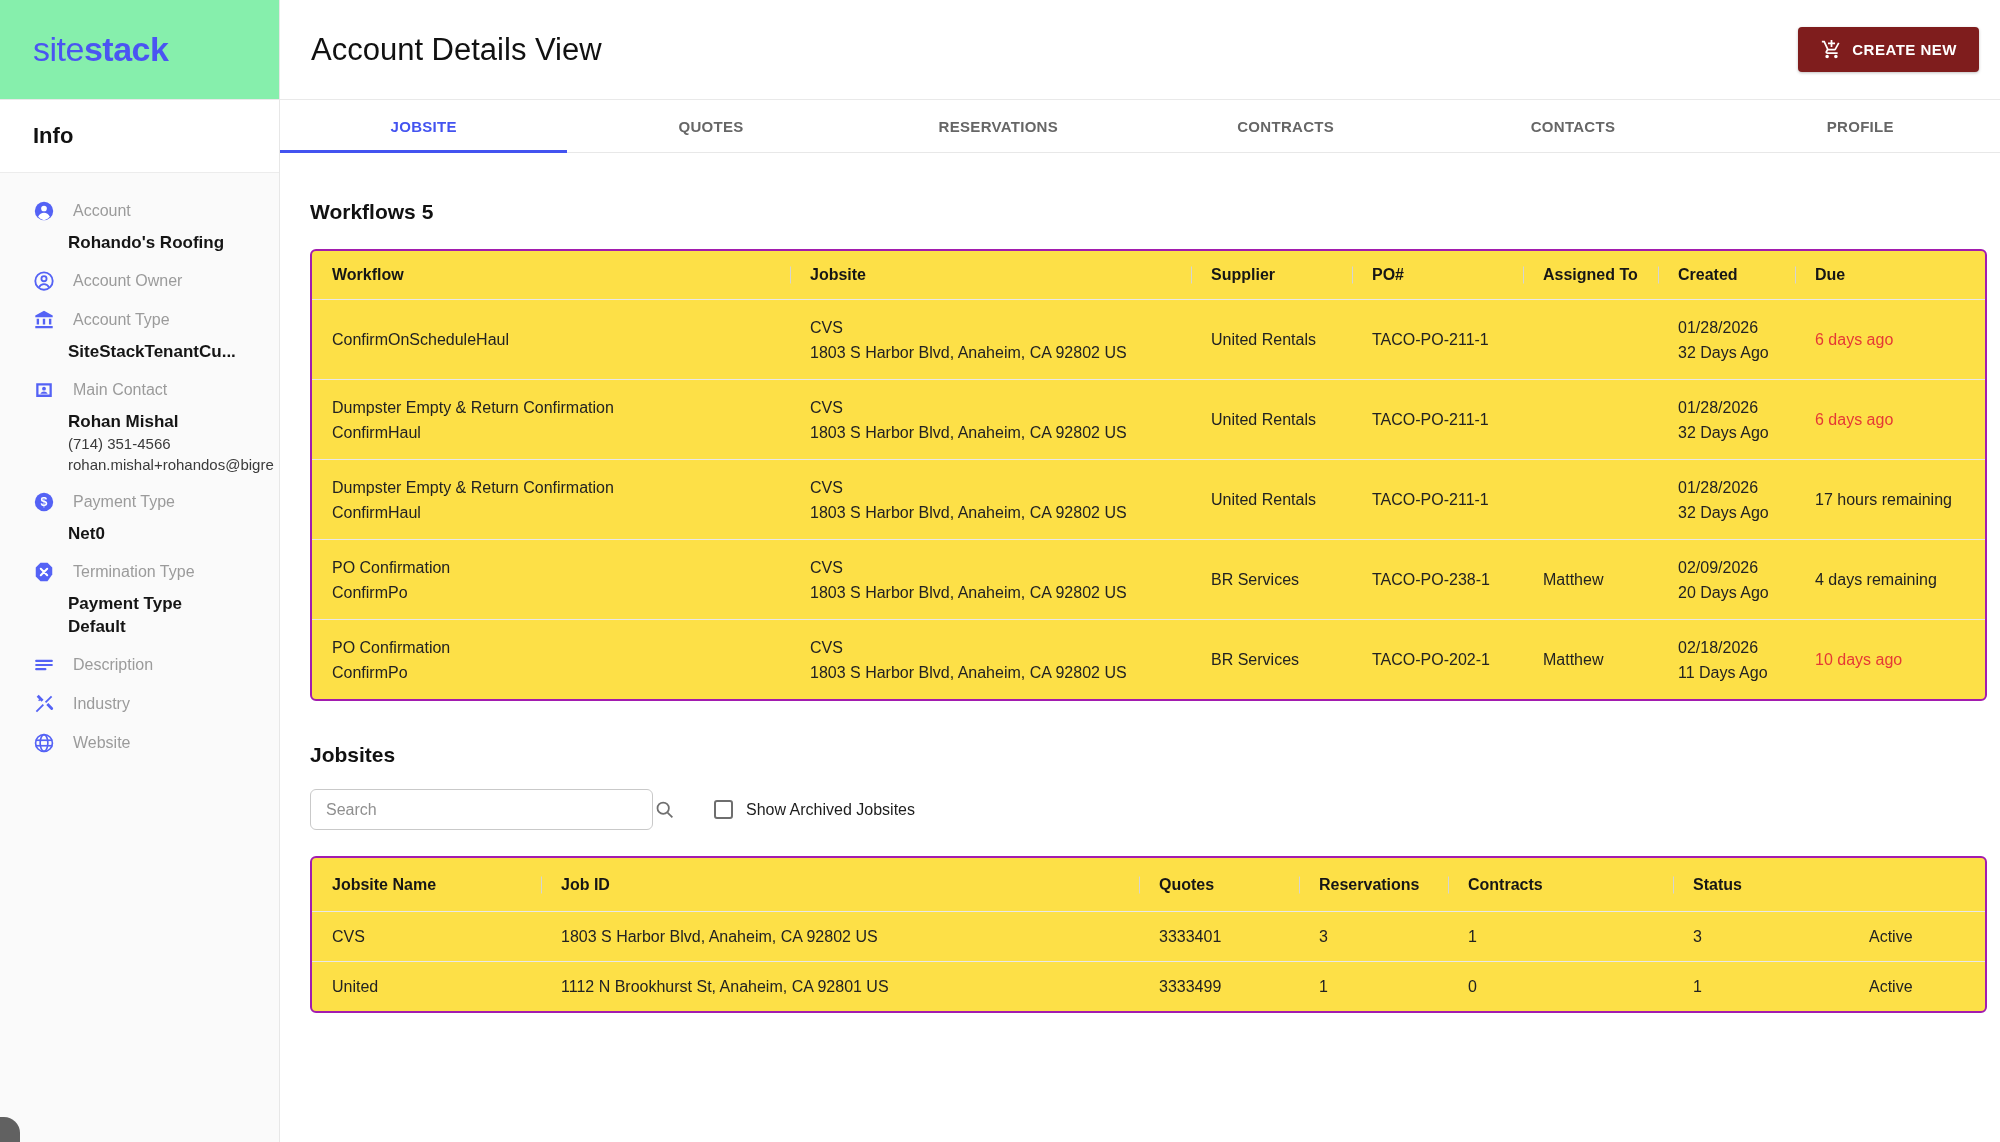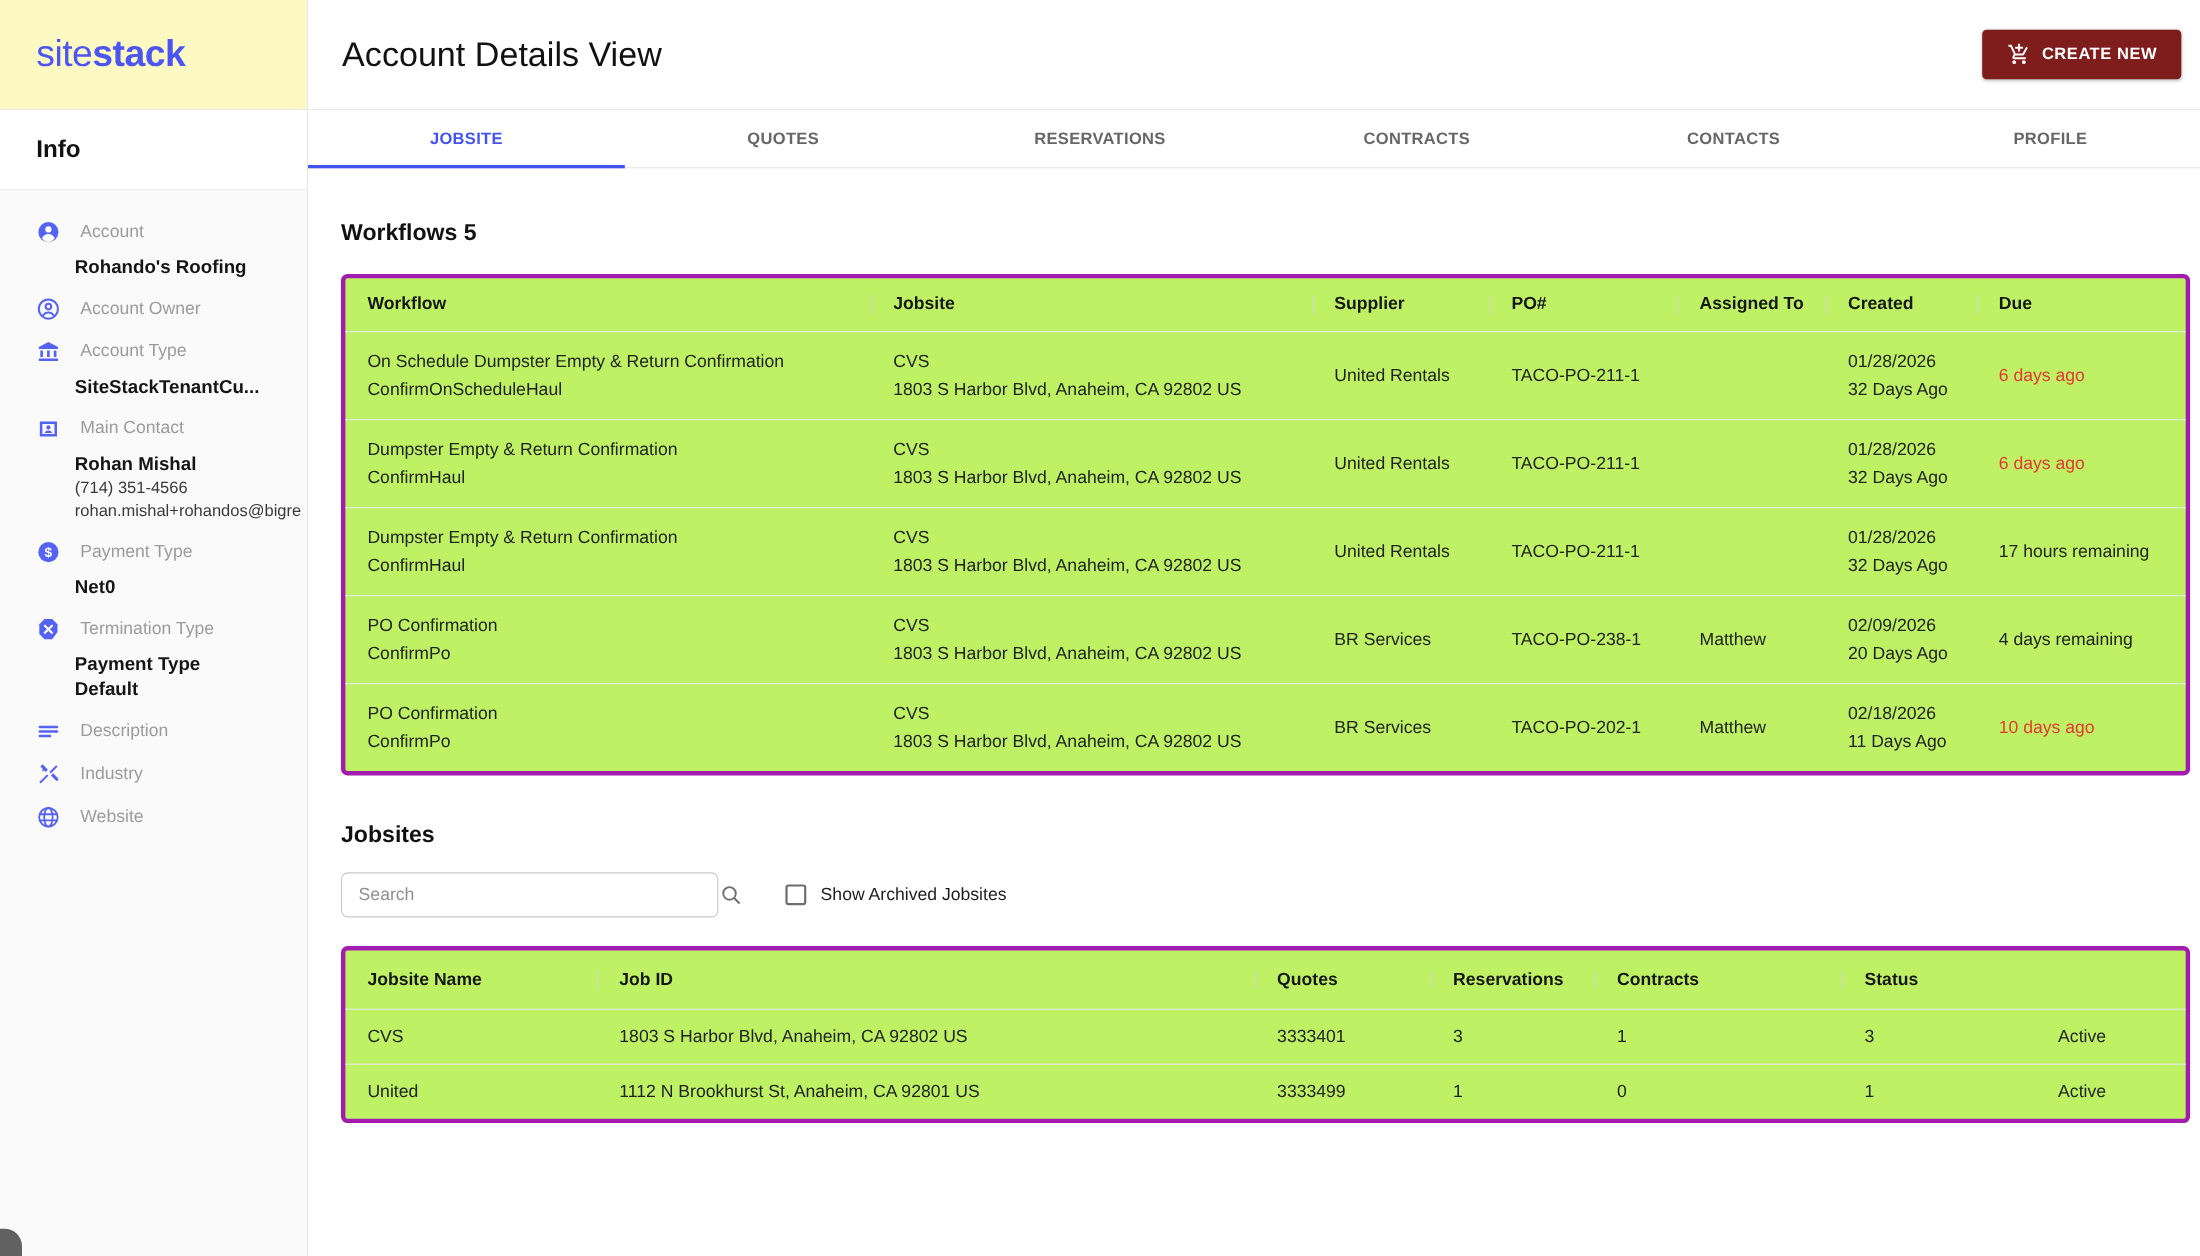--- a/index.html
+++ b/index.html
@@ -2,21 +2,21 @@
 <html><head>
 <meta charset="utf-8">
 <style>
   * { margin:0; padding:0; box-sizing:border-box; }
   html,body { width:2000px; height:1142px; overflow:hidden; background:#fff;
     font-family:"Liberation Sans", sans-serif; color:#1f1f1f; }
   .app { position:relative; width:2000px; height:1142px; display:flex; }
 
   
   .sidebar { width:280px; height:1142px; flex:0 0 280px; border-right:1px solid #e7e7e7;
-    display:flex; flex-direction:column; background:#fef9c3; position:relative; }
+    display:flex; flex-direction:column; background:#86efac; position:relative; }
   .logo-area { height:100px; display:flex; align-items:center; padding-left:33px;
     border-bottom:1px solid #e9e9e9; }
   .logo { font-size:34px; color:#4a55f2; letter-spacing:-0.5px; }
   .logo .light { font-weight:400; }
   .logo .heavy { font-weight:700; }
   .info-title-area { height:72px; display:flex; align-items:center; padding-left:33px; background:#fff; }
   .info-title { font-size:22px; font-weight:700; color:#111; }
   .sb-body { flex:1; background:#fafafa; border-top:1px solid #ececec; padding:26px 0 0 33px; overflow:hidden; }
   .sb-item { margin-bottom:15px; }
   .sb-head { display:flex; align-items:center; gap:18px; min-height:24px; }
@@ -44,21 +44,21 @@
   .tabbar { height:53px; display:flex; border-bottom:1px solid #e8e8e8; }
   .tab { flex:1; display:flex; align-items:center; justify-content:center; font-size:15px;
     font-weight:700; letter-spacing:0.3px; color:#666; cursor:pointer; position:relative; }
   .tab.active { color:#4353f0; }
   .tab.active::after { content:""; position:absolute; left:0; right:0; bottom:-1px; height:3px; background:#4353f0; }
 
   
   .content { flex:1; padding:0 17px 0 30px; overflow:hidden; }
   .section-heading { font-size:21px; font-weight:700; color:#111; }
   .wf-heading { margin:47px 0 25px 0; }
-  .card { border:4px solid #a21caf; border-radius:6px; background:#bef264; }
+  .card { border:2px solid #a21caf; border-radius:6px; background:#fde047; }
 
   .grid-row { display:grid; align-items:center; }
   .wf-grid { grid-template-columns:478px 401px 161px 171px 135px 137px 190px; }
   .js-grid { grid-template-columns:229px 598px 160px 149px 225px 176px 136px; }
   .thead { height:48px; }
   .th { font-size:16px; font-weight:700; color:#161616; position:relative; padding-left:20px; }
   .th:not(:first-child)::before { content:""; position:absolute; left:0; top:50%; transform:translateY(-50%);
     width:1px; height:17px; background:#d4d4d4; }
   .trow { border-top:1px solid #e8e8e8; cursor:pointer; }
   .wf-trow { height:80px; }
@@ -268,21 +268,20 @@
           <div class="th">Jobsite</div>
           <div class="th">Supplier</div>
           <div class="th">PO#</div>
           <div class="th">Assigned To</div>
           <div class="th">Created</div>
           <div class="th">Due</div>
         </div>
         <div>
             <div class="grid-row wf-grid trow wf-trow">
     <div class="td">
-      <div>On Schedule Dumpster Empty &amp; Return Confirmation</div>
       <div>ConfirmOnScheduleHaul</div>
     </div>
     <div class="td">
       <div>CVS</div>
       <div>1803 S Harbor Blvd, Anaheim, CA 92802 US</div>
     </div>
     <div class="td">United Rentals</div>
     <div class="td">TACO-PO-211-1</div>
     <div class="td"></div>
     <div class="td">

